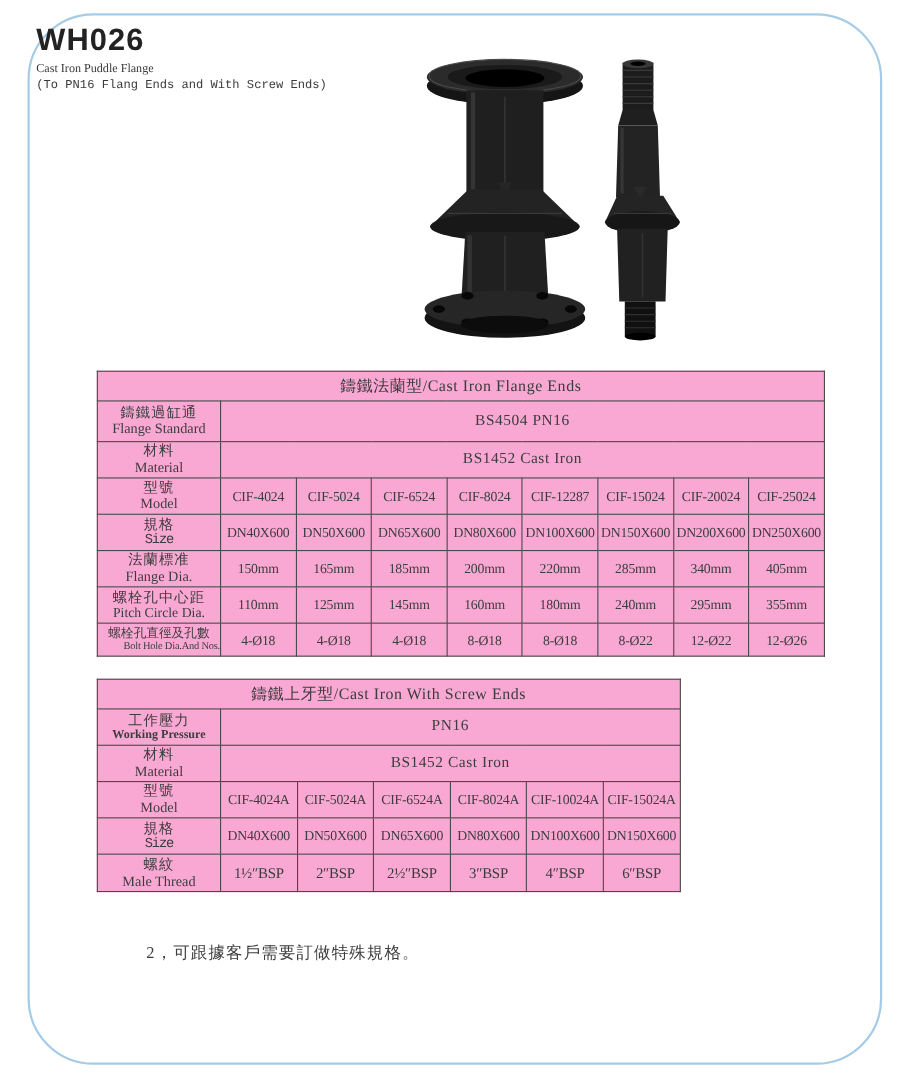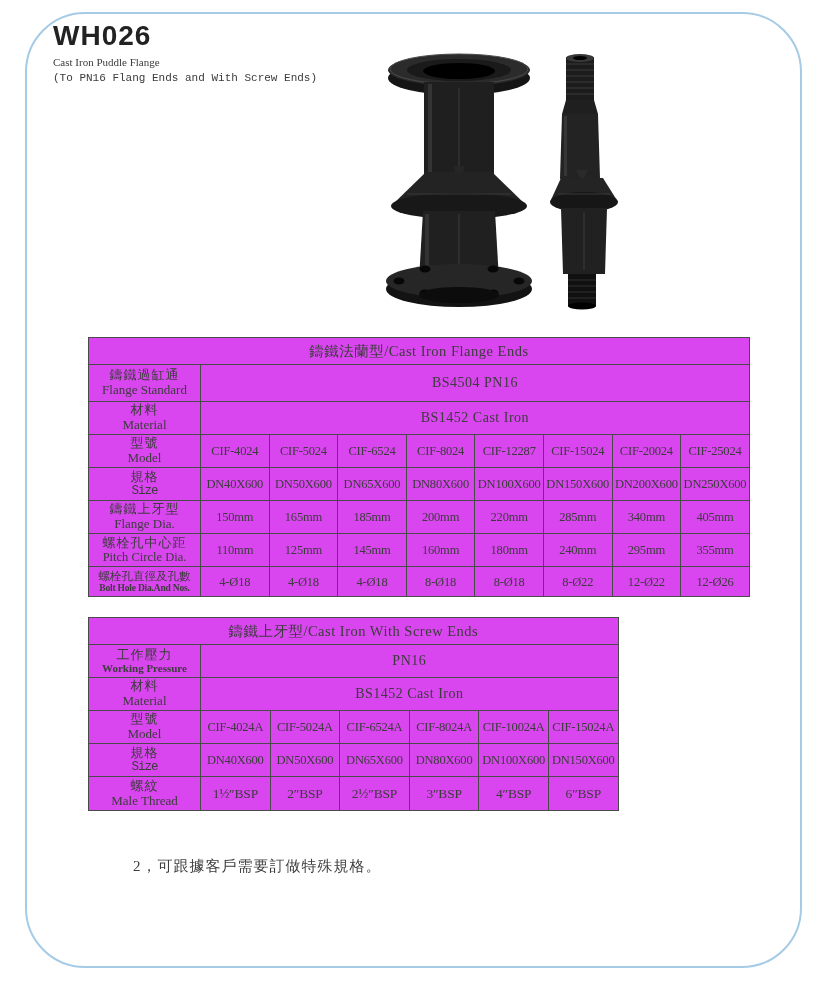--- a/index.html
+++ b/index.html
@@ -5,39 +5,39 @@
   html,body{margin:0;padding:0;background:#ffffff;}
   .page{
     position:relative;width:830px;height:989px;background:#ffffff;overflow:hidden;
     font-family:"Liberation Serif","DejaVu Serif",serif;color:#3c3c3c;
   }
   .frame{
     position:absolute;left:25px;top:12px;width:773px;height:952px;
     border:2px solid #a5cbe6;border-radius:60px;
   }
   
-  .header{position:absolute;left:53px;top:20px;}
+  .header{position:absolute;left:33px;top:20px;}
   .code{font-family:"Liberation Sans","DejaVu Sans",sans-serif;font-weight:bold;font-size:28px;color:#222;letter-spacing:1px;}
   .title-zh{font-size:18px;font-weight:bold;color:#333;margin-top:2px;letter-spacing:1px;}
   .title-en{font-family:Liberation Serif, serif;font-size:11px;color:#3a3a3a;margin-top:4px;}
   .subtitle{font-family:"Liberation Mono","DejaVu Sans Mono",monospace;font-size:11px;color:#3a3a3a;margin-top:4px;}
   
   .photo-left{position:absolute;left:383px;top:48px;}
   .photo-right{position:absolute;left:548px;top:52px;}
   
-  table{border-collapse:collapse;table-layout:fixed;position:absolute;background:#d946ef;}
+  table{border-collapse:collapse;table-layout:fixed;position:absolute;background:#f9a8d4;}
   td{border:1px solid #4a4a4a;text-align:center;vertical-align:middle;padding:0;line-height:1.12;}
   .t1{left:88px;top:337px;width:661px;}
   .t2{left:88px;top:617px;width:530px;}
   .t-title{font-size:14.5px;letter-spacing:0.5px;height:26px;}
   .lbl .zh{font-size:13px;letter-spacing:1px;}
   .lbl .en{font-size:13px;}
   .lbl .zh-sm{font-size:11.5px;letter-spacing:0;}
   .lbl .en-sm{font-size:11px;font-weight:bold;}
-  .lbl .en-xs{font-size:9.5px;font-weight:bold;letter-spacing:-0.2px;}
+  .lbl .en-xs{font-size:9.5px;font-weight:normal;letter-spacing:-0.2px;text-align:right;}
   .lbl .en-mono{font-family:"Liberation Mono","DejaVu Sans Mono",monospace;font-size:12.5px;letter-spacing:-1px;}
   .span-val{font-size:14px;letter-spacing:0.5px;}
   .val{font-size:12.5px;letter-spacing:-0.2px;}
   .r-title{height:26px;} .r-tall{height:37px;} .r-std{height:33px;} .r-last{height:30px;}
   .r2-tall{height:33px;} .r2-std{height:33px;} .r2-last{height:34px;}
   
   .notes{position:absolute;left:104px;top:844px;font-size:15px;color:#3d3d3d;letter-spacing:1px;}
   .notes .n2{margin-top:13px;margin-left:29px;}
 </style>
 </head>
@@ -159,21 +159,21 @@
       <td class="val">DN50X600</td>
       <td class="val">DN65X600</td>
       <td class="val">DN80X600</td>
       <td class="val">DN100X600</td>
       <td class="val">DN150X600</td>
       <td class="val">DN200X600</td>
       <td class="val">DN250X600</td>
     </tr>
     <tr class="r-std">
       <td class="lbl">
-        <div class="zh">鑄鐵上牙型</div>
+        <div class="zh">法蘭標准</div>
         <div class="en">Flange Dia.</div>
       </td>
       <td class="val">150mm</td>
       <td class="val">165mm</td>
       <td class="val">185mm</td>
       <td class="val">200mm</td>
       <td class="val">220mm</td>
       <td class="val">285mm</td>
       <td class="val">340mm</td>
       <td class="val">405mm</td>

